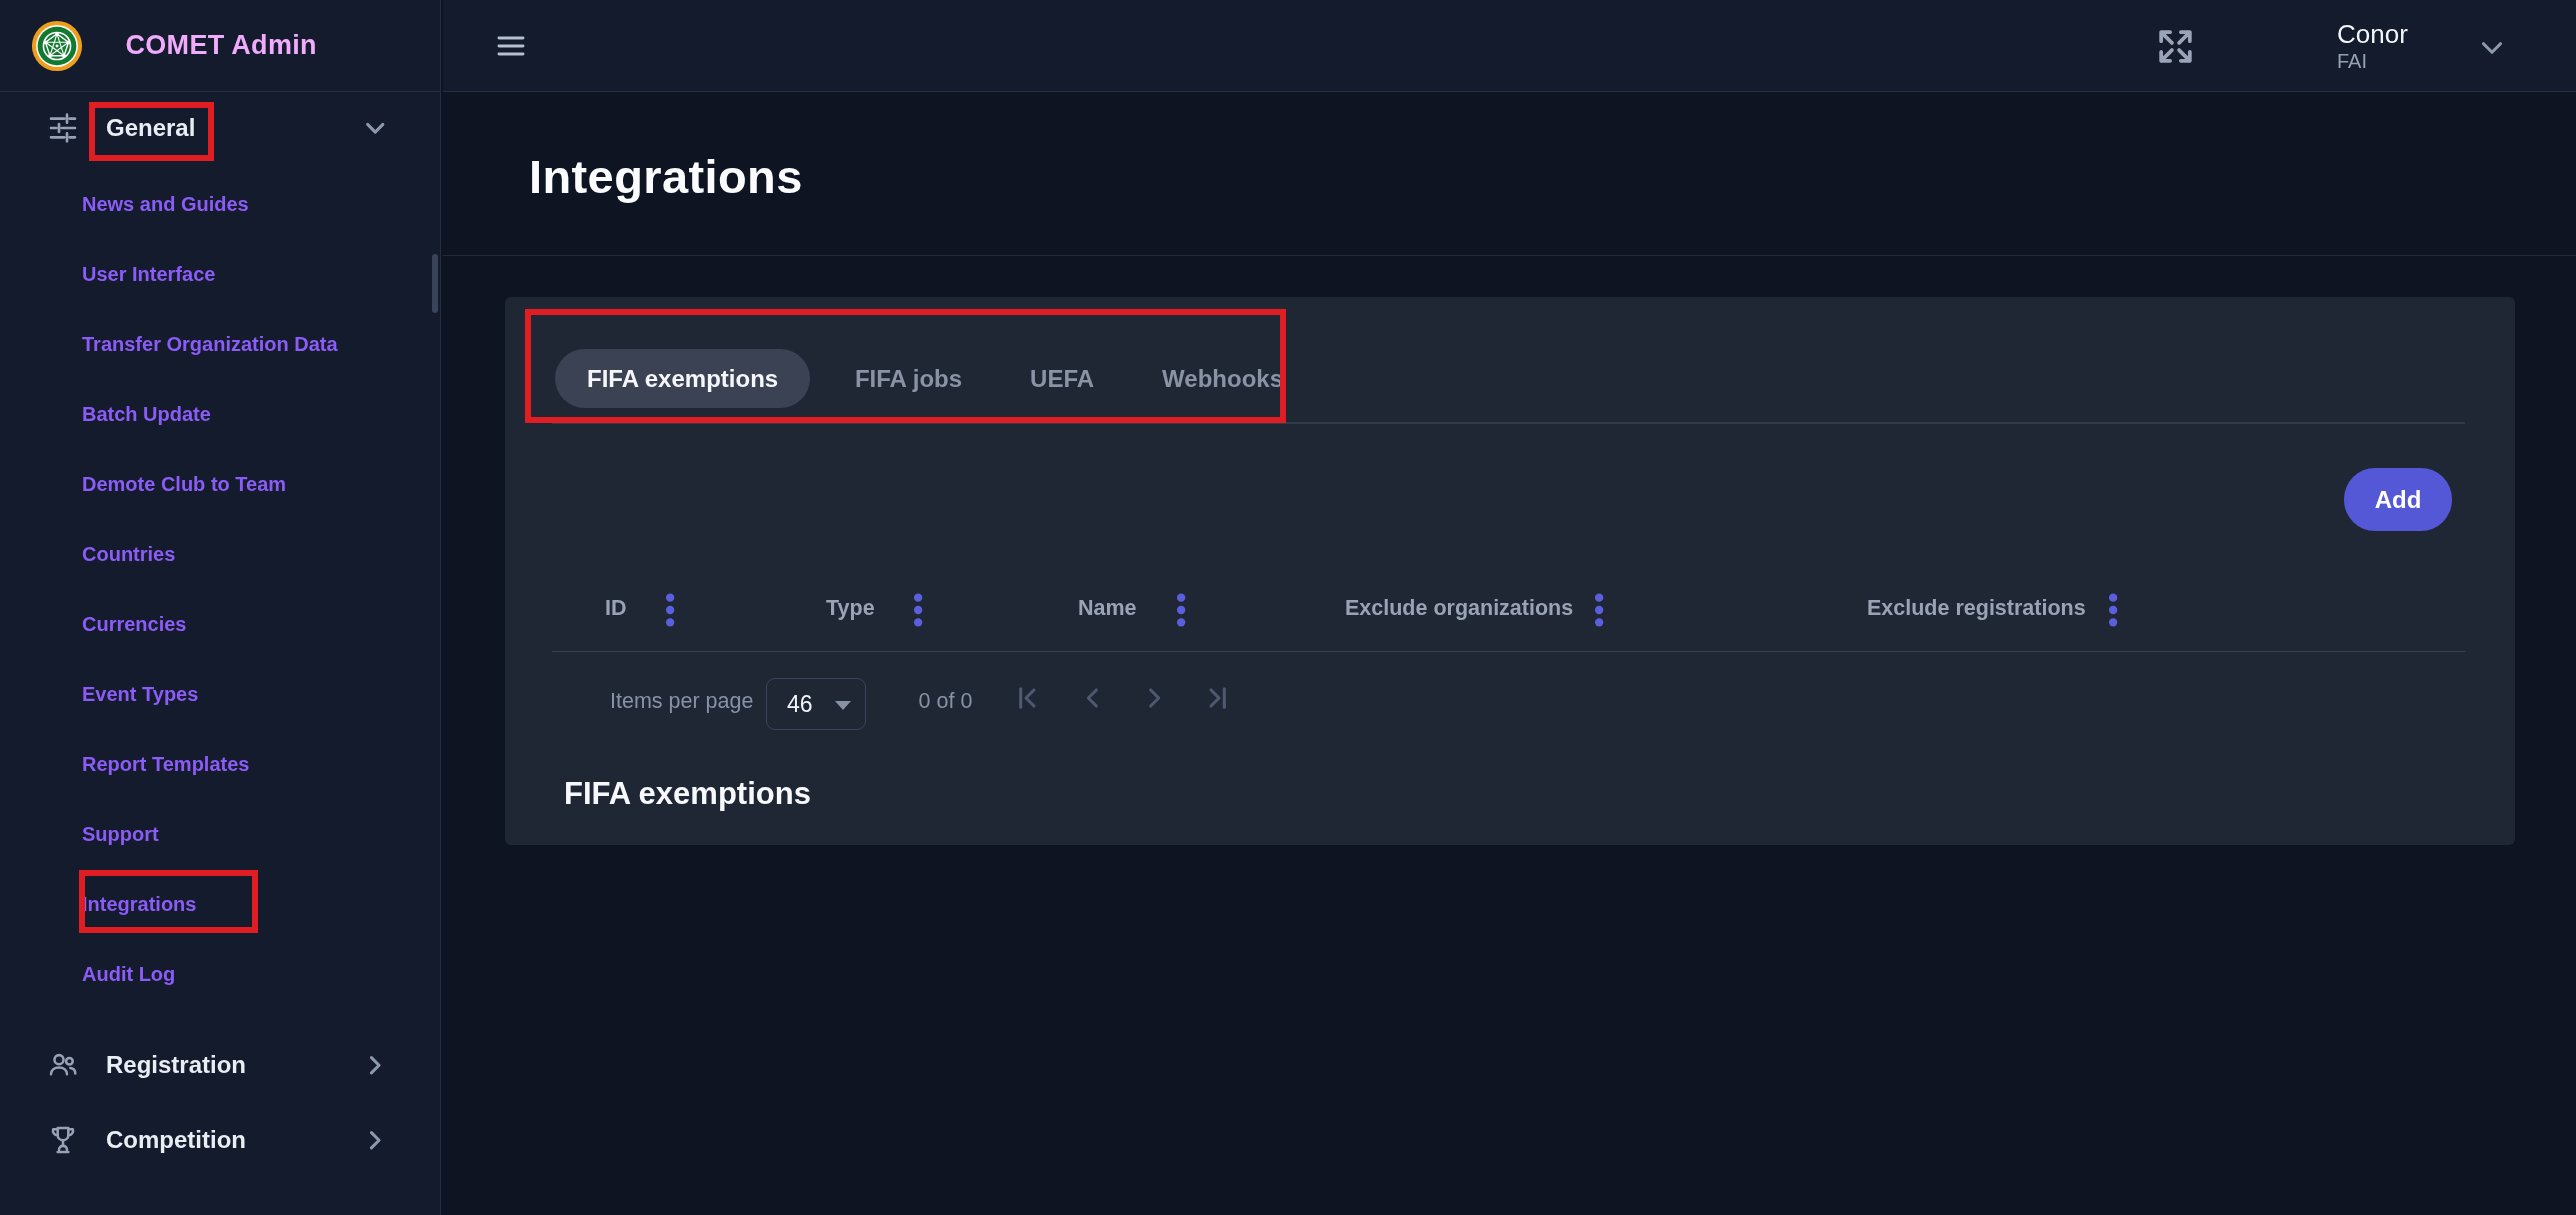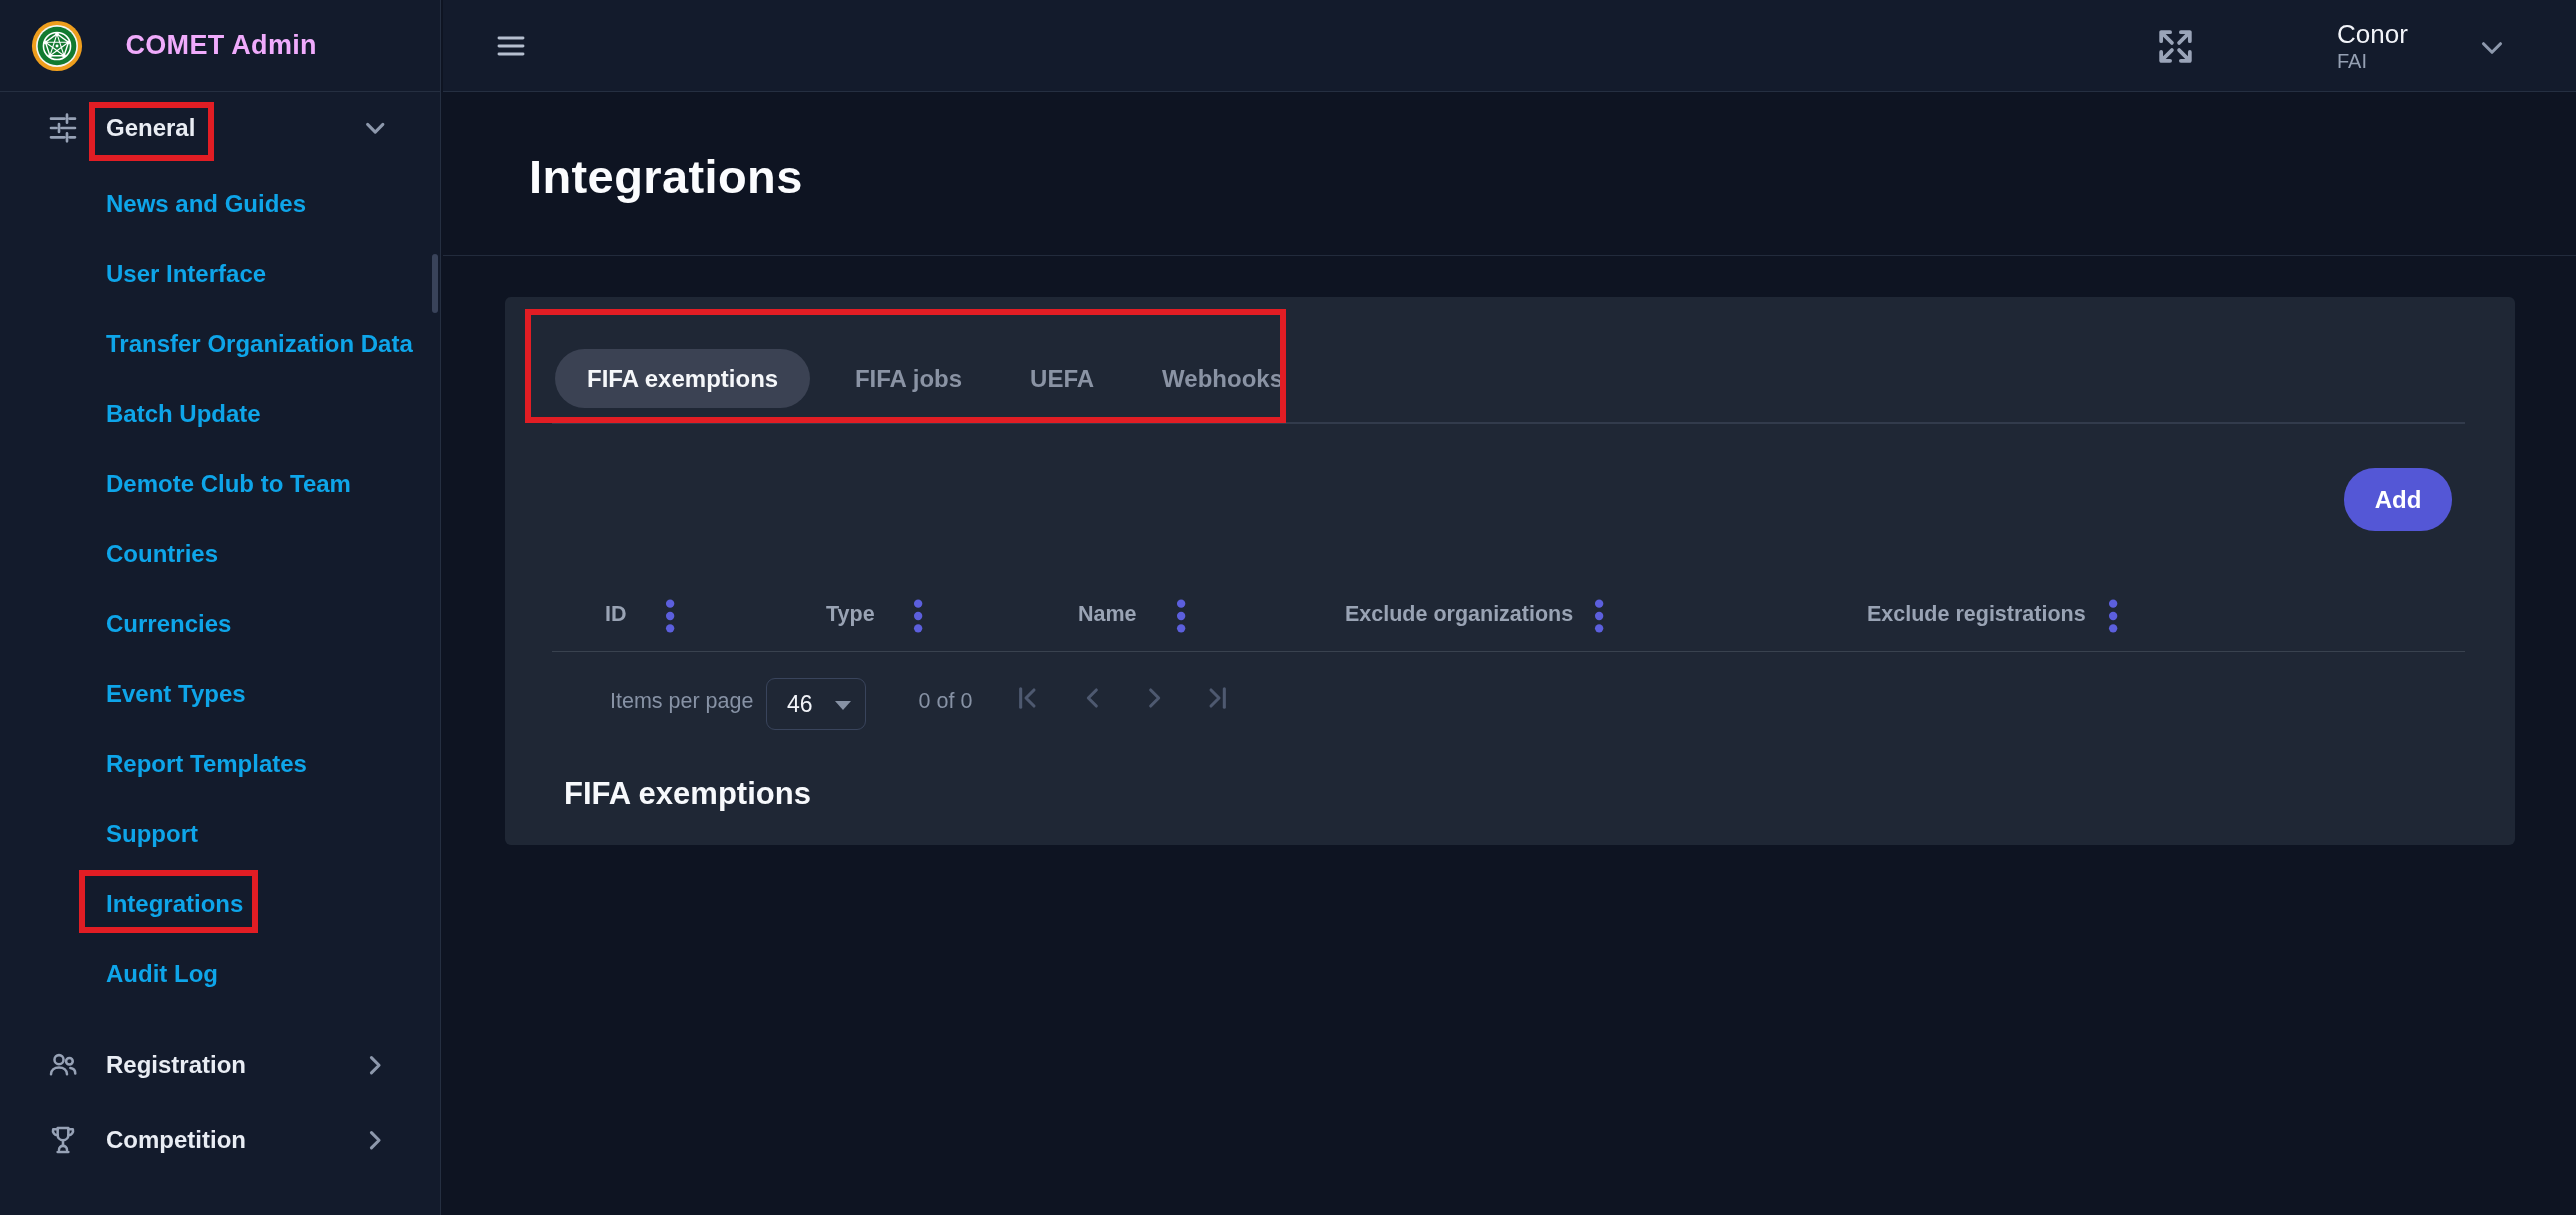--- a/index.html
+++ b/index.html
@@ -29,22 +29,22 @@
   
   .nav-row {
     position:relative; height:72px; display:flex; align-items:center;
     cursor:pointer; color:#e9edf4;
   }
   .nav-row .nav-ic { position:absolute; left:47px; width:32px; height:32px; color:#97a2b6; }
   .nav-row .nav-label { position:absolute; left:106px; font-size:24px; font-weight:600; }
   .nav-row .nav-chevron { position:absolute; left:360px; width:30.5px; height:30.5px; color:#8d98ac; }
   .sub-list { }
   .sub-item {
-    height:70px; display:flex; align-items:center; padding-left:106px;
-    font-size:24px; font-weight:600; color:#0ea5e9; cursor:pointer;
+    height:70px; display:flex; align-items:center; padding-left:82px;
+    font-size:20px; font-weight:600; color:#8b5cf6; cursor:pointer;
   }
   .group-gap { height:18px; }
   .side-scroll-thumb {
     position:absolute; right:1.8px; top:254px; width:6.3px; height:59px;
     background:#39435a; border-radius:3.6px;
   }
 
   
   .hamburger { position:absolute; left:51px; top:30px; width:34px; height:32px; cursor:pointer; color:#b6bfcf; }
   .fullscreen-btn { position:absolute; left:1711px; top:25px; width:43px; height:43px; cursor:pointer; color:#9aa4b8; }
@@ -77,21 +77,21 @@
   .add-btn {
     position:absolute; right:63px; top:171px; width:108px; height:63px;
     background:#5457d6; color:#ffffff; font-size:24px; font-weight:600;
     border:none; border-radius:31px; cursor:pointer;
     font-family:"Liberation Sans", sans-serif;
     display:flex; align-items:center; justify-content:center;
   }
   .section-title { top:479px; }
 
   
-  .thead { position:absolute; left:0; right:0; top:298px; height:41px; }
+  .thead { position:absolute; left:0; right:0; top:292px; height:41px; }
   .th-label { position:absolute; top:7.2px; font-size:21.5px; font-weight:700; color:#99a3b4; white-space:nowrap; }
   .dots-btn { position:absolute; top:1.8px; width:14.3px; height:38px; cursor:pointer; }
   .table-divider { position:absolute; left:47px; right:50px; top:354px; height:0.9px; background:#39424f; }
 
   
   .pag-label { position:absolute; left:105px; top:392px; font-size:21.5px; color:#8792a5; }
   .page-size-select {
     position:absolute; left:261px; top:381px; width:100px; height:52px;
     border:1.8px solid #39445c; border-radius:9px; cursor:pointer;
     display:flex; align-items:center; padding-left:20px;

